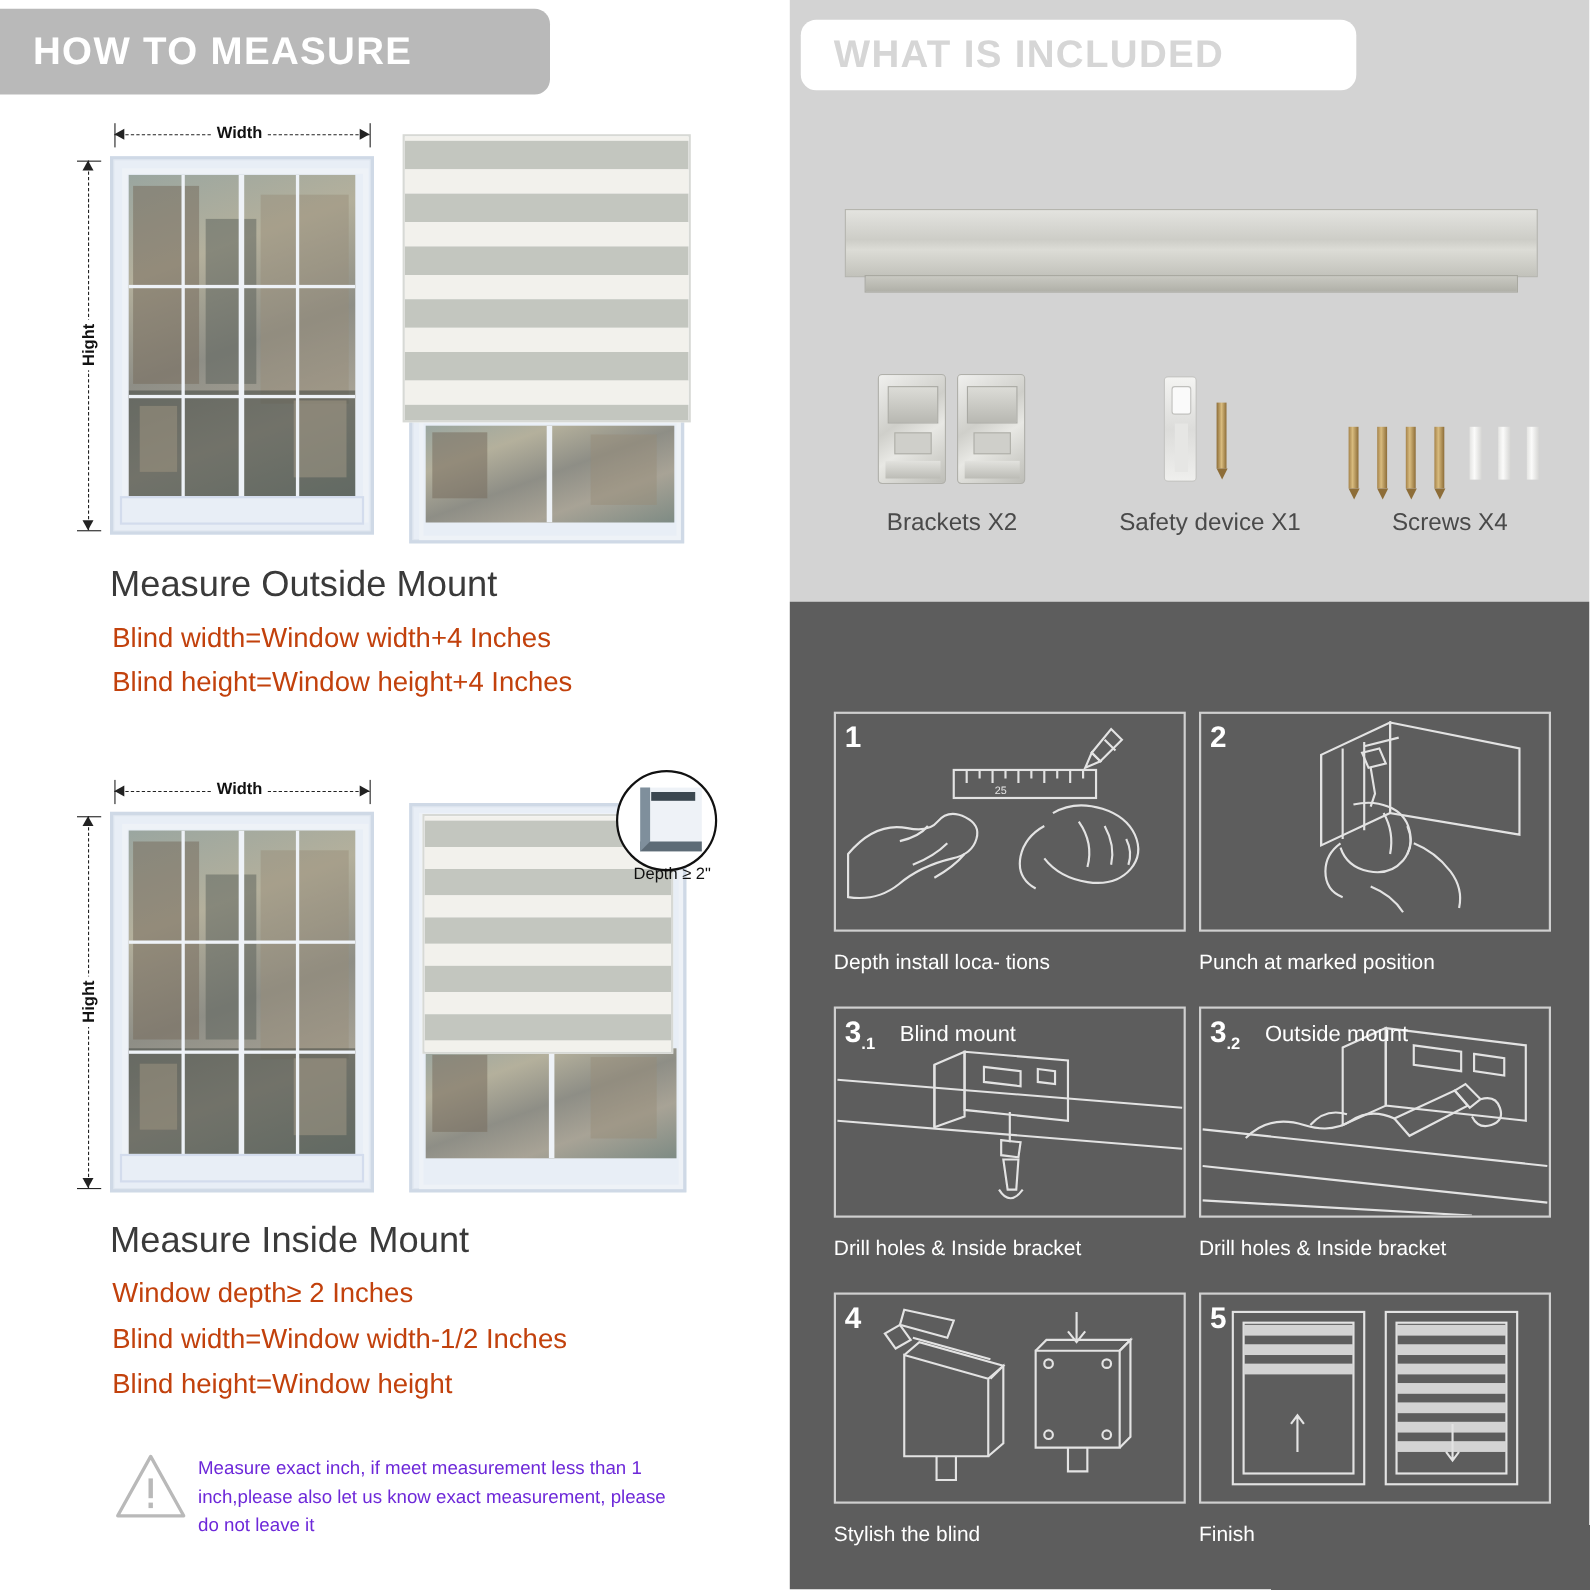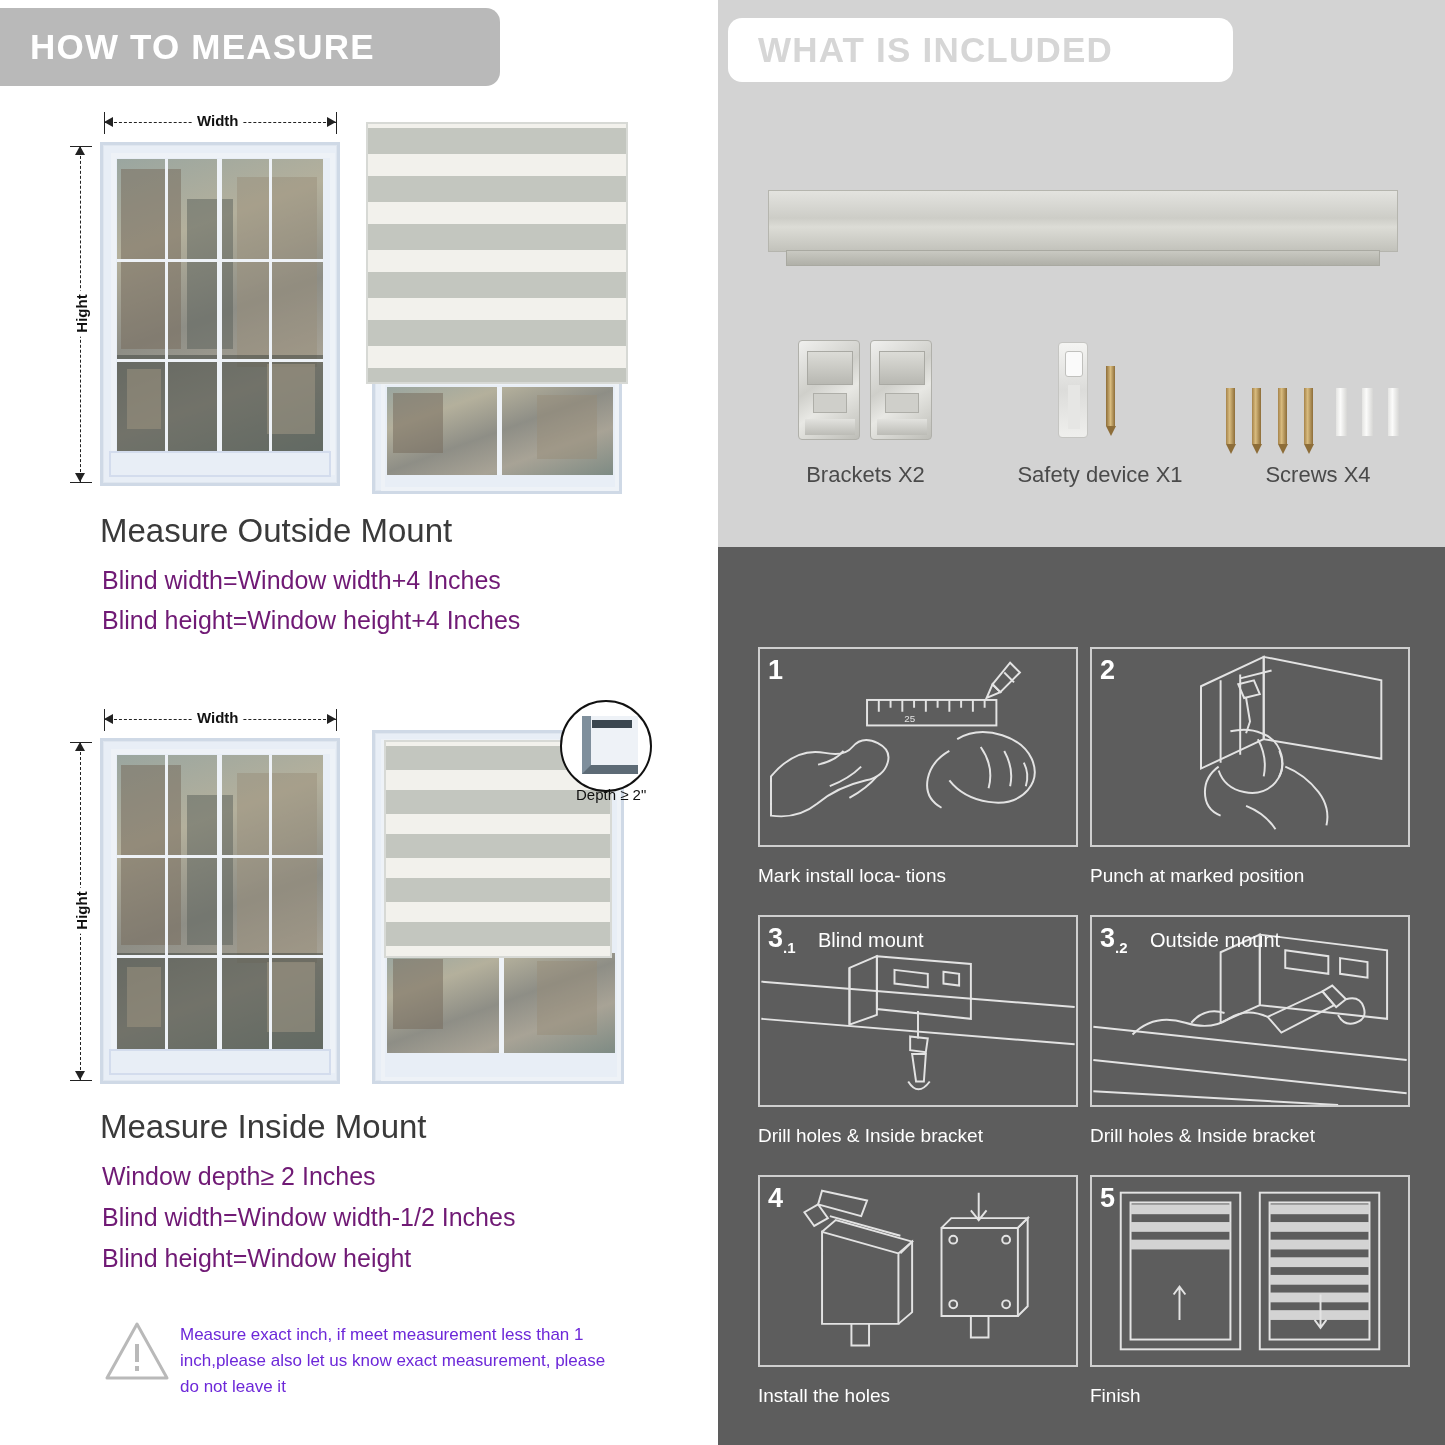--- a/index.html
+++ b/index.html
@@ -159,21 +159,21 @@
 
   .sec-title {
     position: absolute;
     font-size: 33px;
     color: #3a3a3a;
     font-weight: normal;
   }
   .sec-line {
     position: absolute;
     font-size: 25px;
-    color: #701a75;
+    color: #c2410c;
   }
 
   
   .warn-tri {
     position: absolute;
   }
   .warn-text {
     position: absolute;
     font-size: 17px;
     color: #6d28d9;
@@ -569,21 +569,21 @@
             <path d="M236 36 l-6 14 l14 -6z"></path>
             <path d="M200 92 q20 -12 46 -4 q22 7 30 24 q8 18 -4 32 q-14 16 -40 12 q-26 -4 -40 -22"></path>
             <path d="M224 100 q14 20 8 42"></path>
             <path d="M248 104 q10 18 6 36"></path>
             <path d="M268 116 q6 12 2 24"></path>
             <path d="M192 104 q-18 10 -22 28 q-4 20 14 30"></path>
           </g>
         </svg>
         <span class="num">1</span>
       </div>
-      <div class="cap">Mark install loca- tions</div>
+      <div class="cap">Depth install loca- tions</div>
     </div>
 
     <div class="step" style="left:372px; top:100px; width:320px; height:240px;">
       <div class="box">
         <svg class="sketch" viewBox="0 0 320 200">
           <g fill="none" stroke="#e3e3e3" stroke-width="2">
             <path d="M174 8 l120 24 l0 80 l-120 -20z"></path>
             <path d="M174 8 l-64 30 l0 84 l64 -30z"></path>
             <path d="M110 38 l0 84"></path>
             <path d="M150 26 l0 82 M130 32 l0 84"></path>
@@ -666,21 +666,21 @@
             <circle cx="196" cy="64" r="4"></circle>
             <circle cx="250" cy="64" r="4"></circle>
             <circle cx="196" cy="130" r="4"></circle>
             <circle cx="250" cy="130" r="4"></circle>
             <path d="M214 142 l0 22 l18 0 l0 -22"></path>
             <path d="M222 16 l0 26 M214 34 l8 10 l8 -10"></path>
           </g>
         </svg>
         <span class="num">4</span>
       </div>
-      <div class="cap">Install the holes</div>
+      <div class="cap">Stylish the blind</div>
     </div>
 
     <div class="step" style="left:372px; top:628px; width:320px; height:232px;">
       <div class="box">
         <svg class="sketch" viewBox="0 0 320 192">
           <g fill="none" stroke="#e3e3e3" stroke-width="2">
             <rect x="28" y="16" width="122" height="160"></rect>
             <rect x="38" y="26" width="102" height="140"></rect>
             <rect x="170" y="16" width="122" height="160"></rect>
             <rect x="180" y="26" width="102" height="140"></rect>

